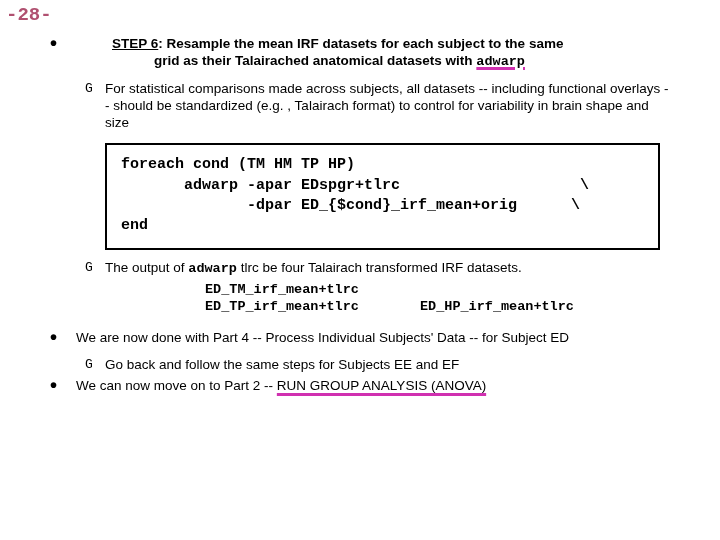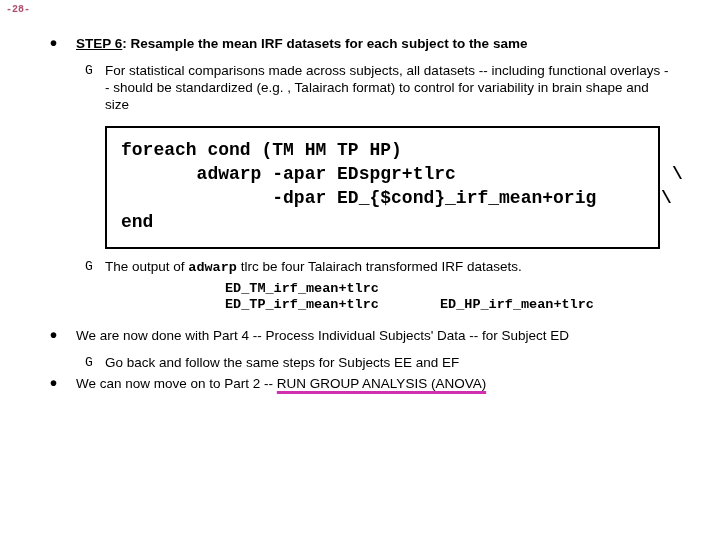--- a/index.html
+++ b/index.html
@@ -13,60 +13,61 @@
     color: #000;
     position: relative;
     line-height: 1.25;
   }
   .page-num {
     position: absolute;
     top: 4px;
     left: 6px;
     font-family: "Courier New", monospace;
     font-weight: bold;
-    font-size: 10px;
+    font-size: 19px;
     color: #b05070;
   }
   .content {
     padding: 36px 50px 0 50px;
   }
   .bullet-row {
     display: flex;
     margin-bottom: 10px;
   }
   .big-bullet {
     width: 26px;
     font-size: 20px;
     line-height: 14px;
     font-weight: bold;
   }
   .bullet-body { flex: 1; }
   .step-label {
     font-weight: bold;
     text-decoration: underline;
+    margin-left: 36px;
   }
   .indent1 { margin-left: 78px; }
   .sub-row {
     display: flex;
     margin-top: 10px;
     margin-left: 35px;
   }
   .sub-mark {
     width: 20px;
     font-family: "Courier New", monospace;
     font-size: 13px;
   }
   .sub-body { flex: 1; }
   .codebox {
     border: 2.5px solid #000;
     margin: 12px 10px 8px 55px;
     padding: 10px 14px 12px 14px;
     font-family: "Courier New", monospace;
     font-weight: bold;
-    font-size: 18px;
+    font-size: 15px;
     white-space: pre;
     line-height: 1.35;
   }
   .mono { font-family: "Courier New", monospace; font-weight: bold; }
   .adwarp-u {
     text-decoration: underline;
     text-decoration-color: #d030b0;
     text-decoration-thickness: 3px;
     text-underline-offset: 2px;
   }
@@ -74,34 +75,37 @@
     text-decoration: underline;
     text-decoration-color: #d030b0;
     text-decoration-thickness: 3px;
     text-underline-offset: 3px;
     text-align: right;
   }
   .out-files {
     margin-left: 100px;
     margin-top: 4px;
   }
-  .out-row { display: flex; margin-left: 20px; }
+  .out-row { display: flex; }
   .out-col { width: 215px; }
 </style>
 </head>
 <body>
 
 <div class="page-num">-28-</div>
 
 <div class="content">
 
   <div class="bullet-row">
     <div class="big-bullet">•</div>
     <div class="bullet-body">
       <b><span class="step-label">STEP 6</span><span>: Resample the mean IRF datasets for each subject to the same</span></b>
+      <div class="indent1">
+        <b><span>grid as their Talairached anatomical datasets with </span><span class="mono adwarp-u">adwarp</span></b>
+      </div>
     </div>
   </div>
 
   <div class="sub-row">
     <div class="sub-mark">G</div>
     <div class="sub-body">For statistical comparisons made across subjects, all datasets -- including functional overlays -- should be standardized (e.g. , Talairach format) to control for variability in brain shape and size</div>
   </div>
 
   <div class="codebox">foreach cond (TM HM TP HP)
        adwarp -apar EDspgr+tlrc                    \

